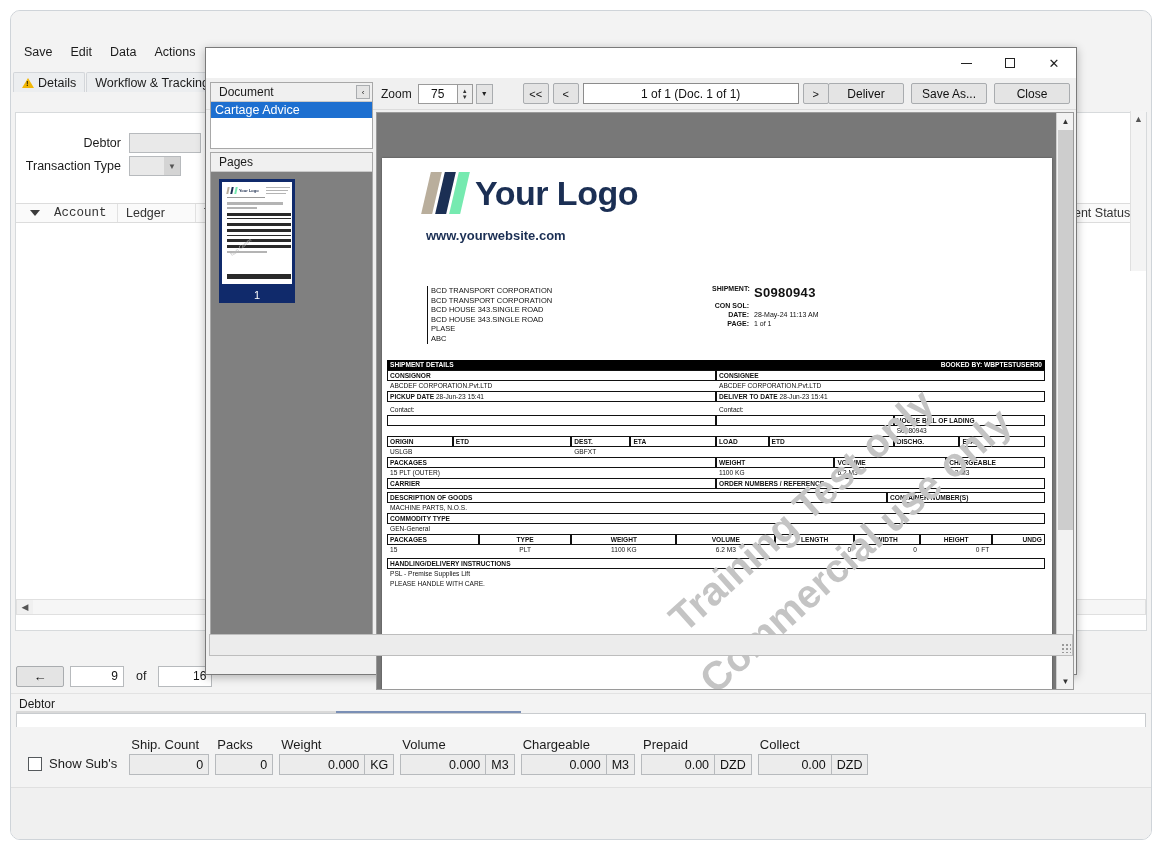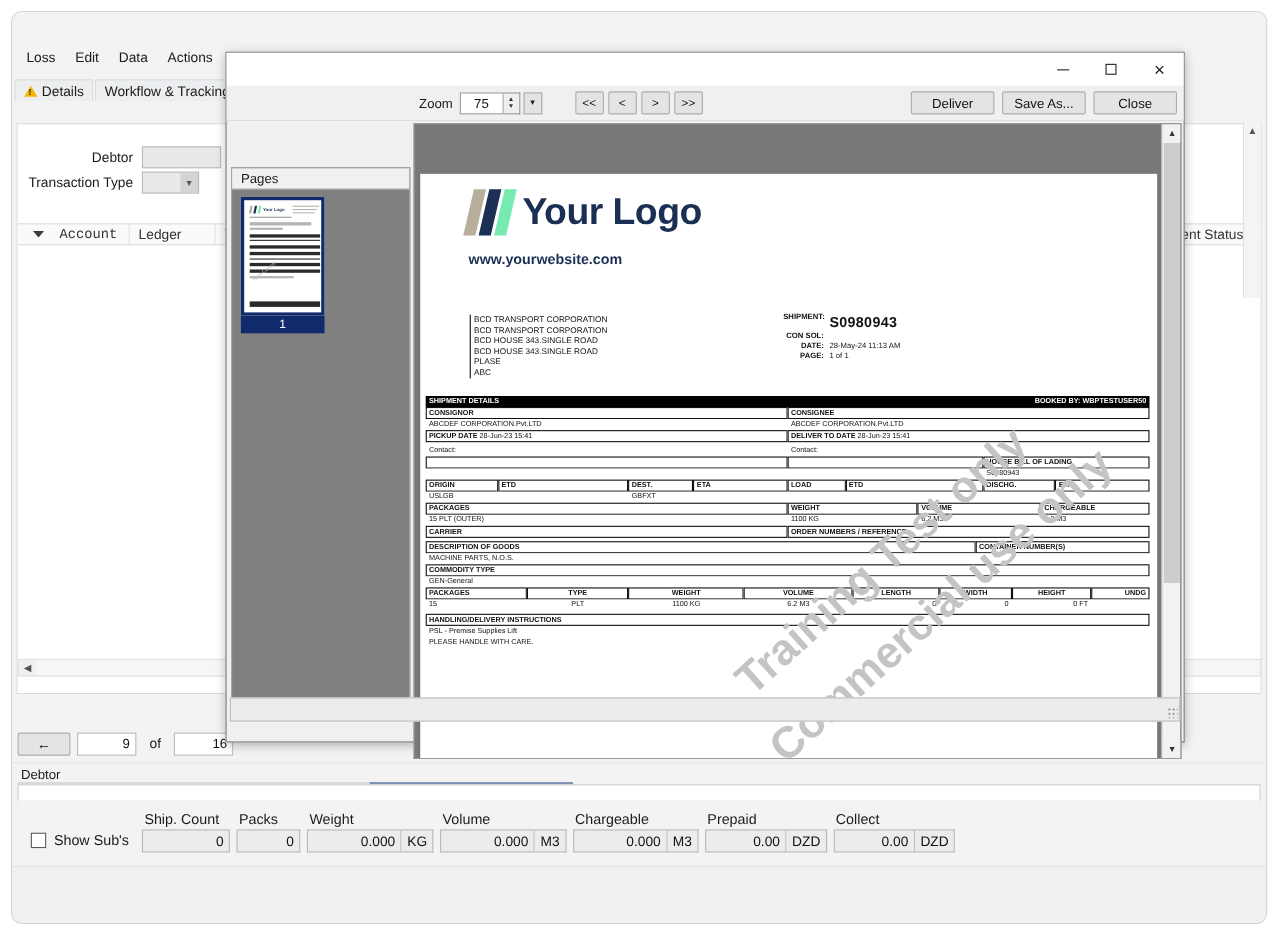--- a/index.html
+++ b/index.html
@@ -565,21 +565,21 @@
 </style>
 </head>
 <body>
 
 <div id="root">
 
   <div class="app-window">
     <div class="app-inner">
 
       <div class="menubar">
-        <div class="menu-item">Loss</div>
+        <div class="menu-item">Save</div>
         <div class="menu-item">Edit</div>
         <div class="menu-item">Data</div>
         <div class="menu-item">Actions</div>
         <div class="menu-item">Job Invoi</div>
       </div>
 
       <div class="tabrow row1">
         <div class="tab">
           <span class="warn-icon"></span>
           <span>Details</span>
@@ -723,30 +723,38 @@
           <span>▲</span>
           <span>▼</span>
         </div>
       <div class="drop-btn">
           <span>▼</span>
         </div>
 
       <div style="width:26px;"></div>
       <div class="nav-sm">&lt;&lt;</div>
       <div class="nav-sm">&lt;</div>
+      <div class="page-indicator">1 of 1 (Doc. 1 of 1)</div>
       <div class="nav-sm">&gt;</div>
       <div class="nav-sm">&gt;&gt;</div>
 
       <div class="tb-right">
         <div class="tb-btn">Deliver</div>
         <div class="tb-btn">Save As...</div>
         <div class="tb-btn">Close</div>
       </div>
     </div>
 
+    <div class="panel-doc">
+      <div class="panel-head">
+        <span>Document</span>
+        <span class="panel-pin">‹</span>
+      </div>
+      <div class="doc-item-sel">Cartage Advice</div>
+    </div>
 
     <div class="panel-pages">
       <div class="panel-head">
         <span>Pages</span>
       </div>
       <div class="thumb-wrap">
         <div class="thumb">
           <div class="t-logo">
             <span class="t-bar" style="background:#b9ae9c"></span>
             <span class="t-bar" style="background:#1b2f54"></span>

